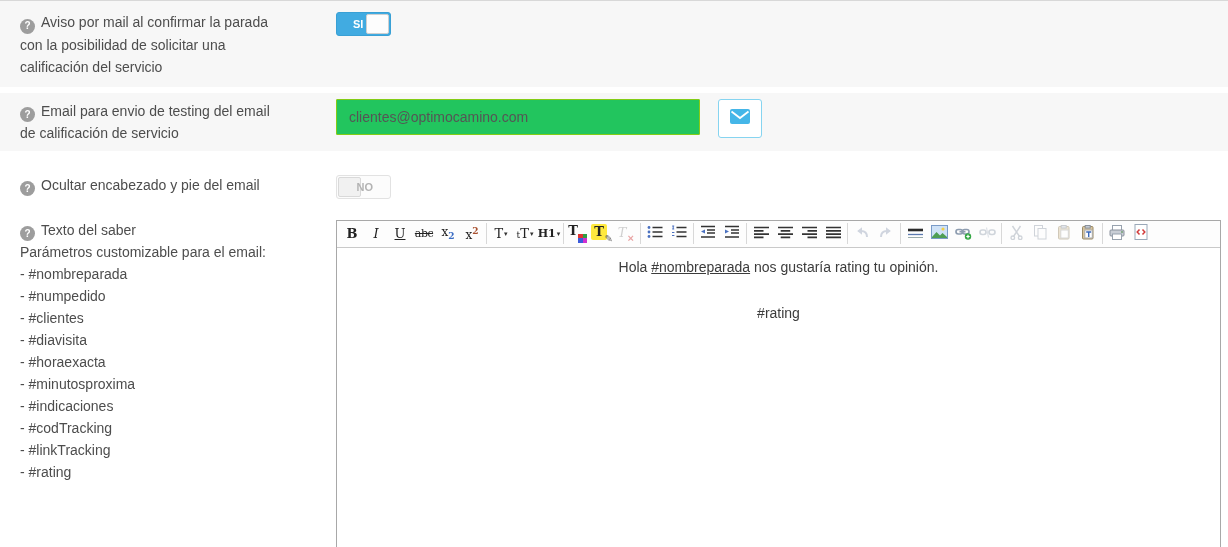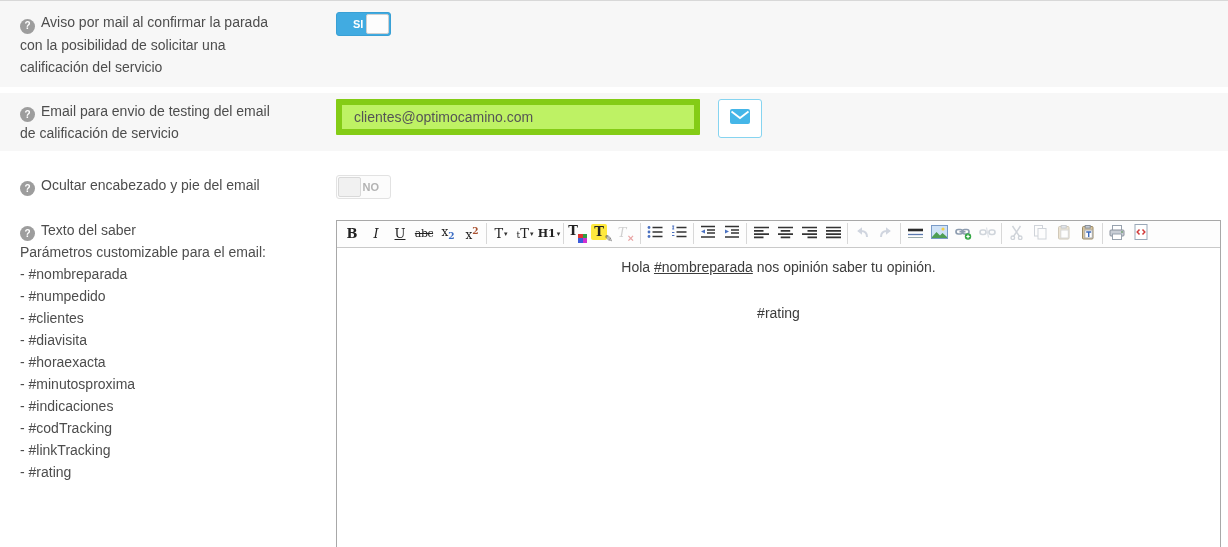--- a/index.html
+++ b/index.html
@@ -30,26 +30,26 @@
   
   .toggle { position: relative; width: 55px; height: 24px; border-radius: 3px;
     cursor: pointer; font-size: 11px; font-weight: bold; margin-top: 3px; }
   .toggle-on { background: #41abe1; border: 1px solid #39a0d5; }
   .toggle-on .knob { position: absolute; top: 1px; right: 1px; width: 23px; height: 20px;
     background: #fdfdfd; border: 1px solid #cfcfcf; border-radius: 2px; }
   .toggle-on .t-label { position: absolute; left: 16px; top: 5px; color: #fff; }
   .toggle-off { background: #fcfcfc; border: 1px solid #e2e2e2; }
   .toggle-off .knob { position: absolute; top: 1px; left: 1px; width: 23px; height: 20px;
     background: #f1f1f1; border: 1px solid #d9d9d9; border-radius: 2px; }
-  .toggle-off .t-label { position: absolute; right: 11px; top: 5px; color: #b3b3b3; }
+  .toggle-off .t-label { position: absolute; right: 17px; top: 5px; color: #b3b3b3; }
 
   
   .email-wrap { display: flex; align-items: flex-start; gap: 18px; padding-top: 1px; }
-  .email-input { width: 364px; height: 36px; border: 6px solid #84cc16; border-radius: 1px;
-    padding: 0 12px; font-family: "Liberation Sans", sans-serif; font-size: 14px; color: #555; outline: none; background:#bef264; }
+  .email-input { width: 364px; height: 36px; border: 1px solid #84cc16; border-radius: 1px;
+    padding: 0 12px; font-family: "Liberation Sans", sans-serif; font-size: 14px; color: #555; outline: none; background:#22c55e; }
   .mail-btn { width: 44px; height: 39px; background: #fff; border: 1px solid #86d4f0;
     border-radius: 3px; display: flex; align-items: center; justify-content: center; cursor: pointer; }
 
   
   .param-line { line-height: 22px; }
 
   
   .editor { border: 1px solid #a8a8a8; background: #fff; margin-top: 3px; }
   .toolbar { display: flex; align-items: center; height: 27px; padding: 1px 3px;
     border-bottom: 1px solid #c9c9c9; background: #fdfdfd; }
@@ -348,21 +348,21 @@
             </span>
           <span class="tb">
               <span><svg width="14" height="16" viewBox="0 0 14 16">
                   <rect x="1" y="0.5" width="12" height="15" fill="#fff" stroke="#9aa8b8"></rect>
                   <path d="M5.5 5.5L3.2 8l2.3 2.5M8.5 5.5L10.8 8l-2.3 2.5" stroke="#d23b3b" stroke-width="1.5" fill="none"></path>
                 </svg></span>
             </span>
         </div>
 
         <div class="ed-content">
-          <p class="line1"><span>Hola </span><span class="tag-underline">#nombreparada</span><span> nos opinión saber tu opinión.</span></p>
+          <p class="line1"><span>Hola </span><span class="tag-underline">#nombreparada</span><span> nos gustaría rating tu opinión.</span></p>
           <p class="line2">#rating</p>
         </div>
 
       </div>
     </div>
   </section>
 
 </div>
 
 </body></html>

